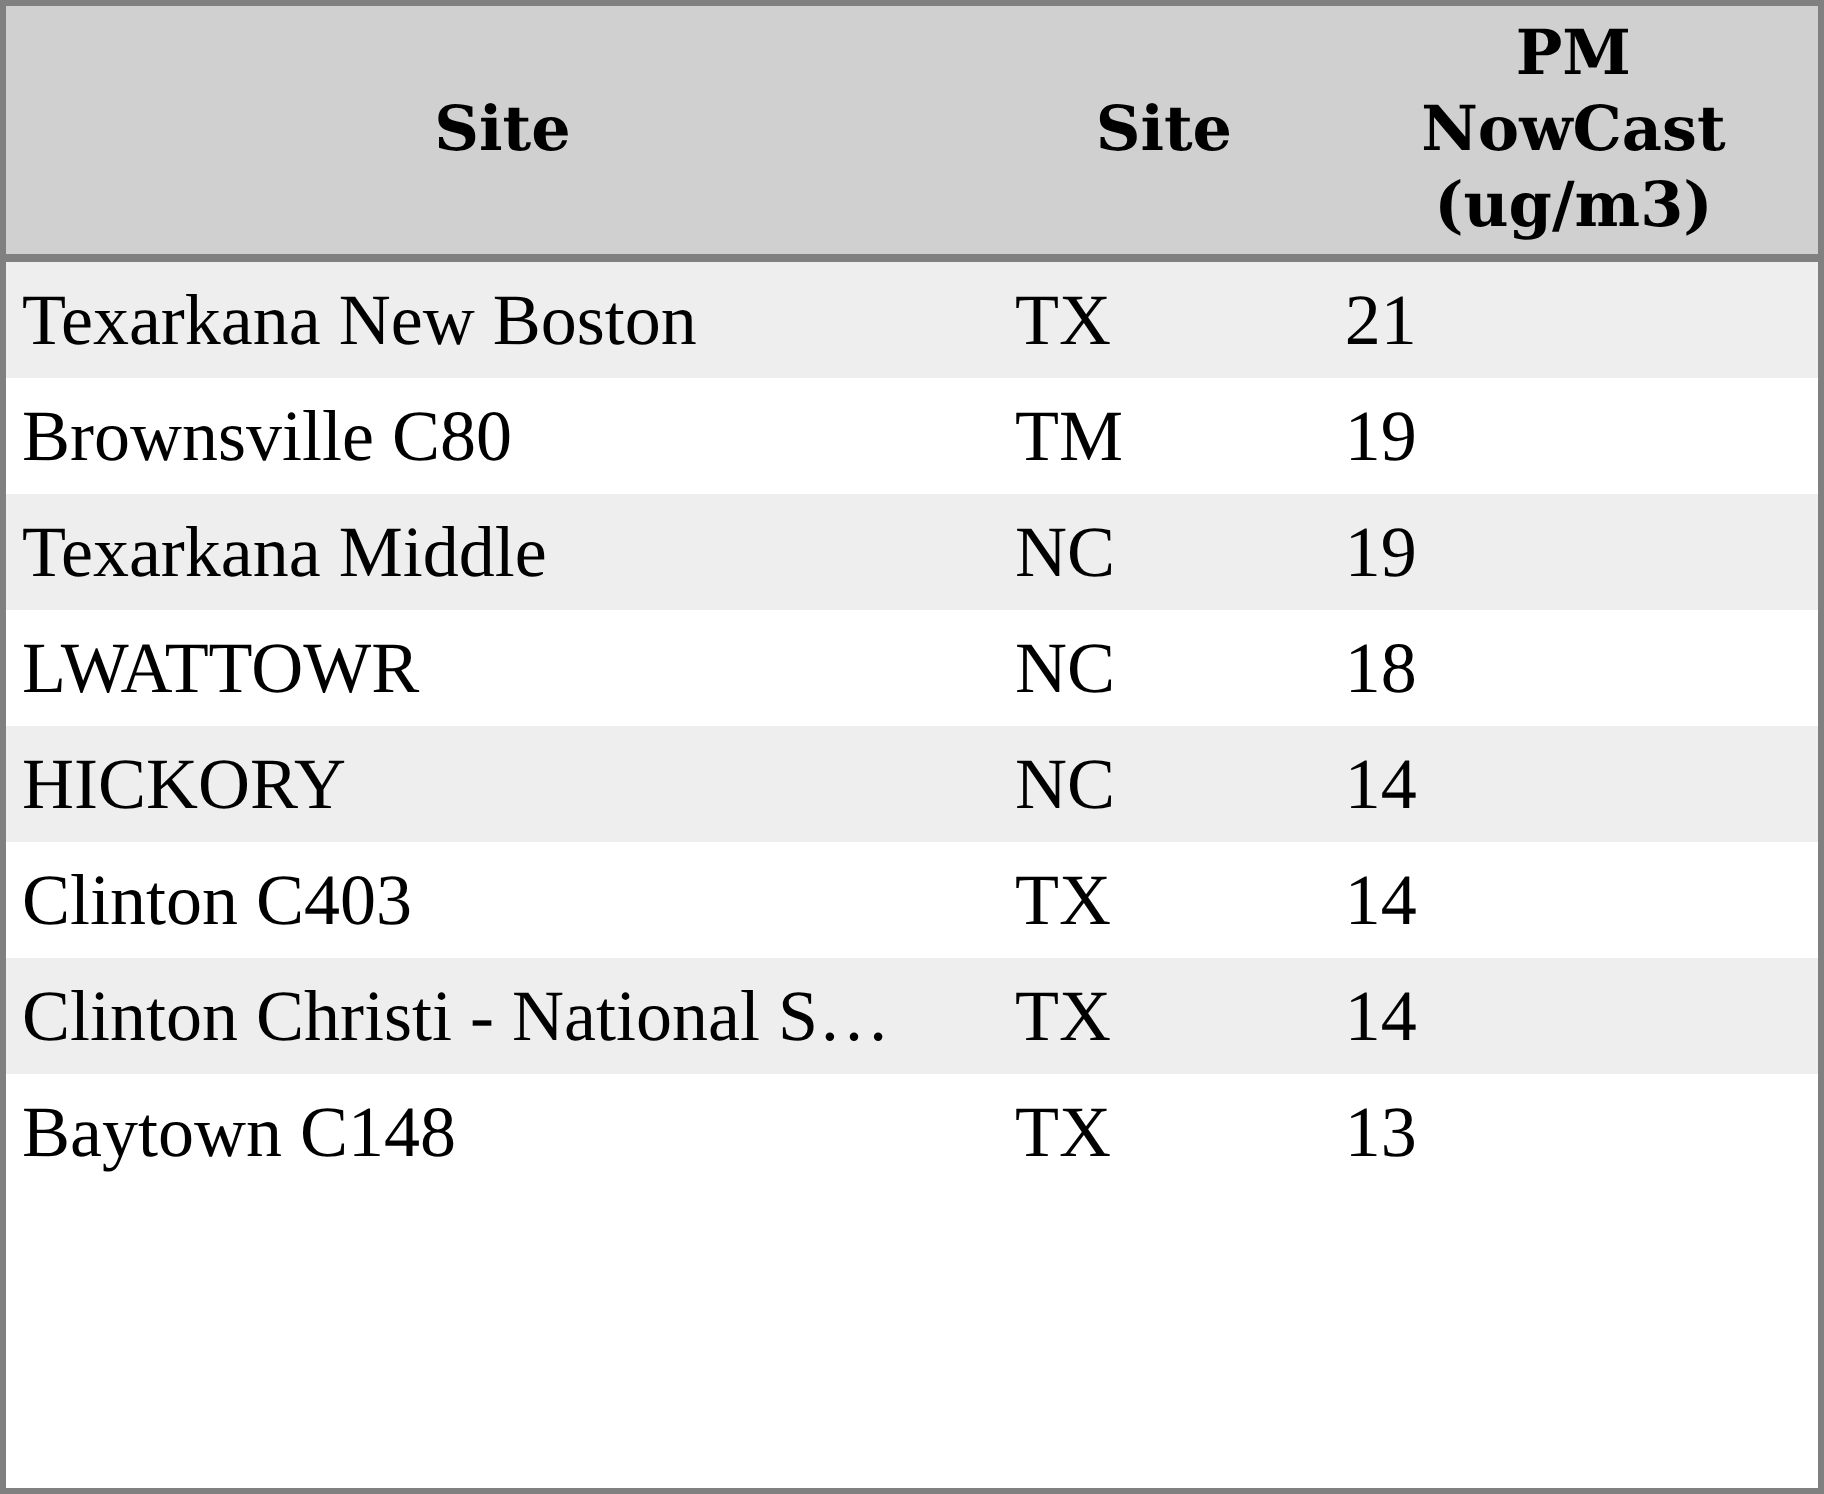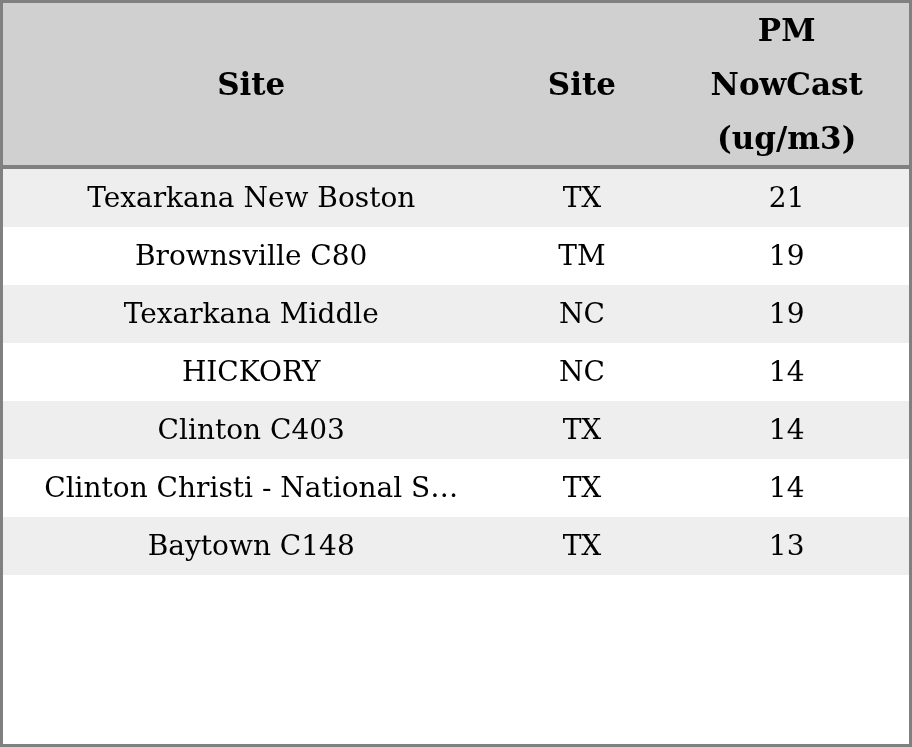--- a/index.html
+++ b/index.html
@@ -23,36 +23,37 @@
     color: var(--text-color, #000000);
   }
   table.aq-table col.col-site  { width: 54.8%; }
   table.aq-table col.col-state { width: 18.2%; }
   table.aq-table col.col-pm    { width: 27.0%; }
 
   thead th {
     background: var(--header-bg, #d0d0d0);
     font-weight: bold;
     font-size: 31px;
-    line-height: 54px;
+    line-height: 38px;
     text-align: center;
     vertical-align: middle;
     height: 124px;
     padding: 0 8px;
     border-bottom: 4px solid var(--border-color, #808080);
   }
   thead th.wrap-lines {
     white-space: pre-line;
   }
   tbody td {
-    font-size: 28px;
+    font-size: 36px;
     line-height: 38px;
     padding: 10px 8px;
-    text-align: center;
+    text-align: left;
     vertical-align: middle;
+    font-family: Liberation Serif, serif;
   }
   tbody tr:nth-child(odd) td  { background: var(--row-odd-bg, #eeeeee); }
   tbody tr:nth-child(even) td { background: var(--row-even-bg, #ffffff); }
 </style>
 </head>
 <body>
 
 <div class="table-frame">
   <table class="aq-table">
     <colgroup>
@@ -81,20 +82,25 @@
     <td>TM</td>
     <td>19</td>
   </tr>
 
   <tr>
     <td>Texarkana Middle</td>
     <td>NC</td>
     <td>19</td>
   </tr>
 
+  <tr>
+    <td>LWATTOWR</td>
+    <td>NC</td>
+    <td>18</td>
+  </tr>
 
 
   <tr>
     <td>HICKORY</td>
     <td>NC</td>
     <td>14</td>
   </tr>
 
 
   <tr>

